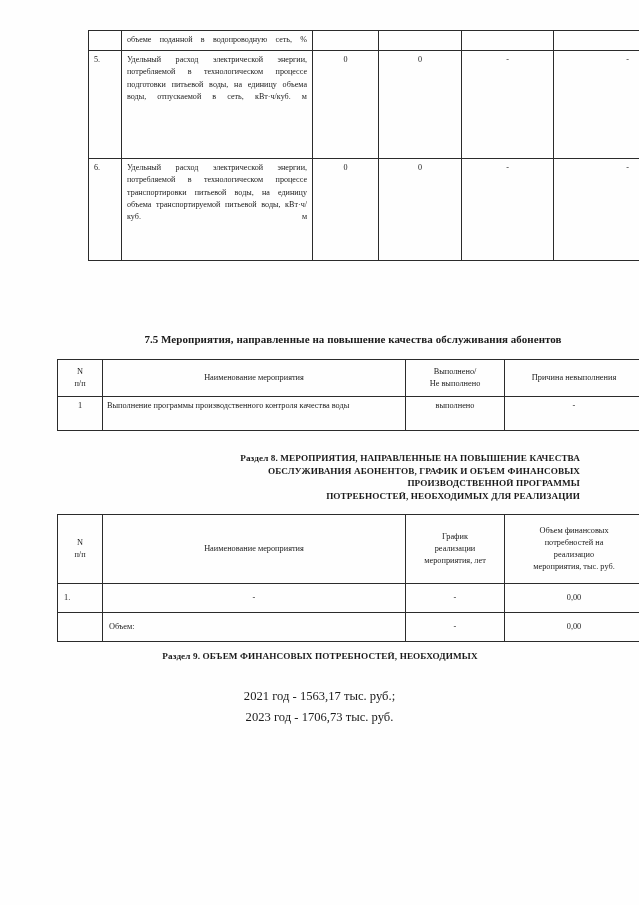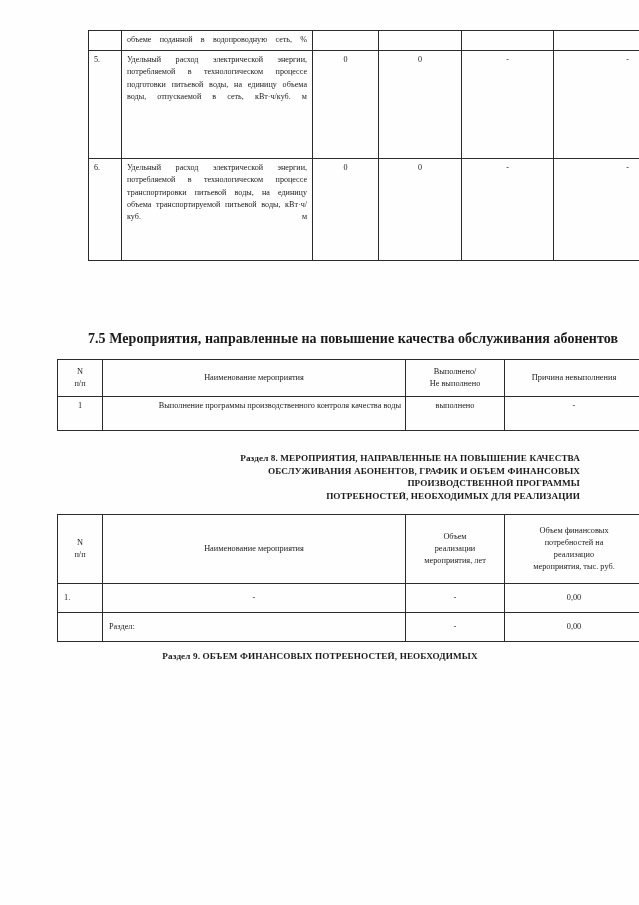--- a/index.html
+++ b/index.html
@@ -57,21 +57,21 @@
   .tbl1 .c-v4    { width: 137px; text-align: center; }
   .tbl1 .tall1 { height: 108px; }
   .tbl1 .tall2 { height: 102px; }
 
   
   .cap-75 {
     position: absolute;
     left: 88px;
     top: 333px;
     width: 530px;
-    font-size: 14px;
+    font-size: 11px;
     font-weight: bold;
     line-height: 12px;
     text-align: center;
     letter-spacing: 0.05px;
   }
 
   .hdr-s8 {
     position: absolute;
     left: 60px;
     top: 452px;
@@ -117,21 +117,21 @@
   .tbl2 td, .tbl2 th {
     font-size: 8.3px;
     line-height: 11.6px;
   }
   .tbl2 .h { text-align: center; vertical-align: middle; padding: 4px 3px; }
   .tbl2 .c-num  { width: 38px; }
   .tbl2 .c-name { width: 296px; }
   .tbl2 .c-done { width: 92px; margin-top: 16px; }
   .tbl2 .c-why  { width: 132px; }
   .tbl2 .r-num  { text-align: center; vertical-align: top; }
-  .tbl2 .r-name { text-align: right; margin-top: 8px; }
+  .tbl2 .r-name { text-align: left; margin-top: 8px; }
   .tbl2 .r-done { text-align: center; }
   .tbl2 .r-why  { text-align: center; }
   .tbl2 .head-row td { height: 28px; }
   .tbl2 .body-row td { height: 27px; }
 
   
   .tbl3-wrap {
     position: absolute;
     left: 57px;
     top: 514px;
@@ -228,47 +228,49 @@
   <div class="tbl3-wrap">
     <table class="tbl3">
       <tbody>
         <tr class="head-row">
           <td class="c-num h">
             <div>N</div>
             <div>п/п</div>
           </td>
           <td class="c-name h">Наименование мероприятия</td>
           <td class="c-sched h">
-            <div>Объем</div>
+            <div>График</div>
             <div>реализации</div>
             <div>мероприятия, лет</div>
           </td>
           <td class="c-vol h">
             <div>Объем финансовых</div>
             <div>потребностей на</div>
             <div>реализацио</div>
             <div>мероприятия, тыс. руб.</div>
           </td>
         </tr>
         <tr class="body-row">
           <td class="c-num r-num">1.</td>
           <td class="c-name r-name">-</td>
           <td class="c-sched r-sched">-</td>
           <td class="c-vol r-vol">0,00</td>
         </tr>
         <tr class="body-row">
           <td class="c-num r-num"></td>
-          <td class="c-name r-total">Раздел:</td>
+          <td class="c-name r-total">Объем:</td>
           <td class="c-sched r-sched">-</td>
           <td class="c-vol r-vol">0,00</td>
         </tr>
       </tbody>
     </table>
   </div>
 
   <div class="hdr-s9">
     <div>Раздел 9. ОБЪЕМ ФИНАНСОВЫХ ПОТРЕБНОСТЕЙ, НЕОБХОДИМЫХ</div>
   </div>
 
   <div class="amounts">
+    <div class="amt-line">2021 год - 1563,17 тыс. руб.;</div>
+    <div class="amt-line">2023 год - 1706,73 тыс. руб.</div>
   </div>
 
 </div>
 
 </body></html>

